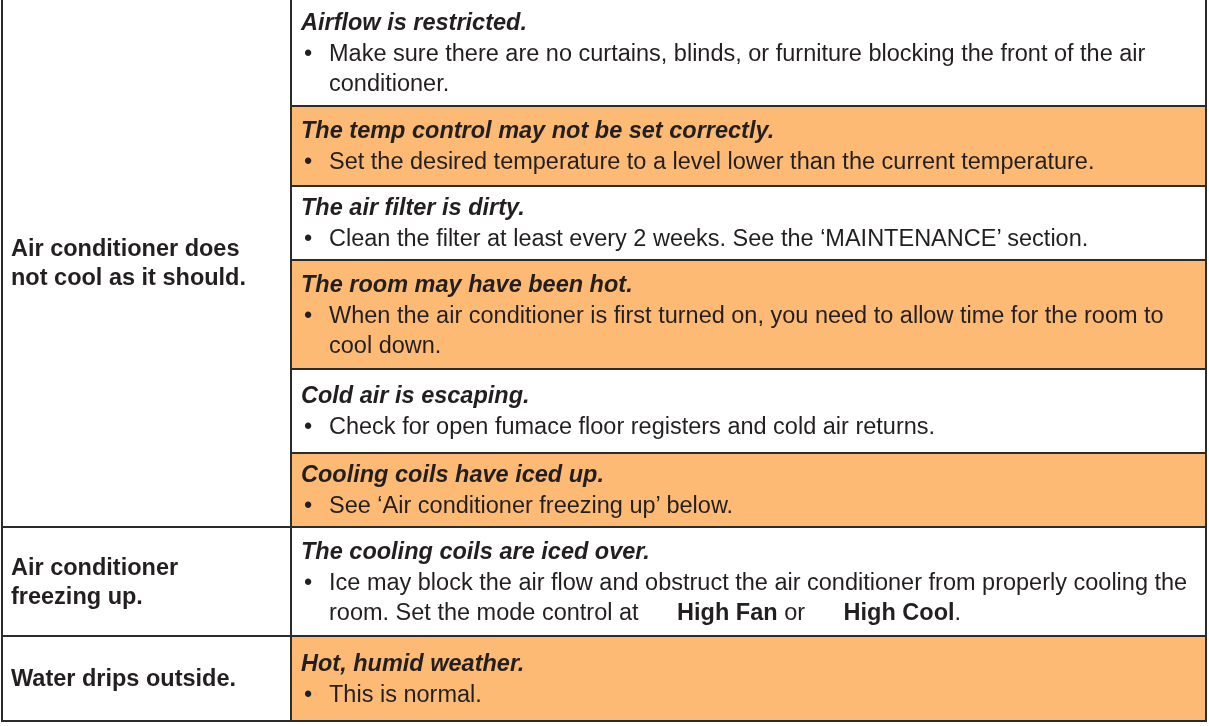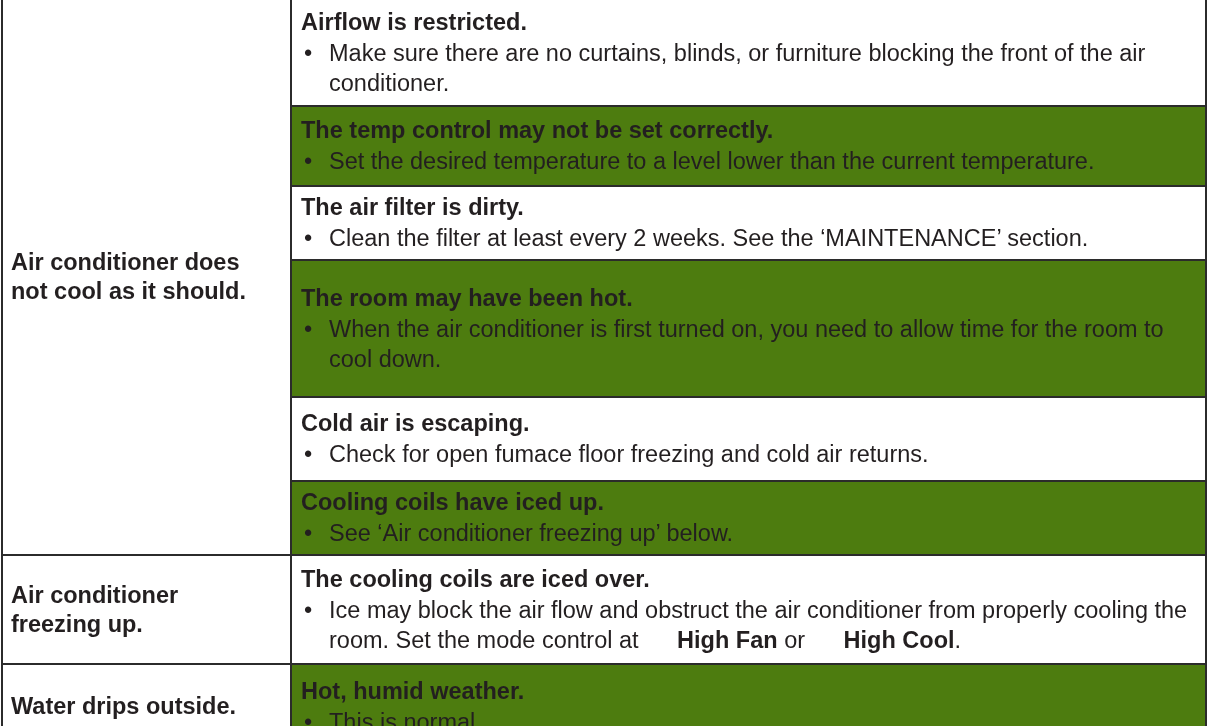--- a/index.html
+++ b/index.html
@@ -4,22 +4,22 @@
 <style>
   html, body { margin: 0; padding: 0; background: #ffffff; }
   body { width: 1209px; height: 726px; overflow: hidden; position: relative;
          font-family: "Liberation Sans", sans-serif; color: #231f20; }
   .tbl { position: absolute; left: 1px; top: -2px; width: 1206px;
          border-collapse: collapse; table-layout: fixed; }
   .tbl td { border: 2px solid #2b2b2b; padding: 0; vertical-align: middle; }
   .c-problem { width: 279px; padding-left: 8px !important; font-weight: bold;
                font-size: 23.5px; line-height: 29px; background: #ffffff; border-radius: 20px; }
   .c-cause { padding: 5px 10px 6px 9px !important; background: #ffffff; }
-  .c-cause.gray { background: #4d7c0f; }
-  .cause-title { font-weight: bold; font-size: 23.5px; line-height: 31px; }
+  .c-cause.gray { background: #fdba74; }
+  .cause-title { font-weight: bold; font-size: 23.5px; line-height: 31px; font-style: italic; }
   .sol { display: flex; font-size: 23.5px; line-height: 30px; }
   .bullet { width: 28px; flex: 0 0 28px; text-align: left; padding-left: 3px; box-sizing: border-box; }
   .b { font-weight: bold; margin-left: 32px; }
 </style>
 </head>
 <body>
 
 <table class="tbl">
   <tbody>
 
@@ -47,35 +47,35 @@
     </tr>
     <tr style="height:64px">
       <td class="c-cause">
         <div class="cause-title">The air filter is dirty.</div>
         <div class="sol">
             <span class="bullet">•</span>
             <span>Clean the filter at least every 2 weeks. See the ‘MAINTENANCE’ section.</span>
           </div>
       </td>
     </tr>
-    <tr style="height:137px">
+    <tr style="height:109px">
       <td class="c-cause gray">
         <div class="cause-title">The room may have been hot.</div>
         <div class="sol">
             <span class="bullet">•</span>
             <span>When the air conditioner is first turned on, you need to allow time for the room to cool down.</span>
           </div>
       </td>
     </tr>
     <tr style="height:84px">
       <td class="c-cause">
         <div class="cause-title">Cold air is escaping.</div>
         <div class="sol">
             <span class="bullet">•</span>
-            <span>Check for open fumace floor freezing and cold air returns.</span>
+            <span>Check for open fumace floor registers and cold air returns.</span>
           </div>
       </td>
     </tr>
     <tr style="height:63px">
       <td class="c-cause gray">
         <div class="cause-title">Cooling coils have iced up.</div>
         <div class="sol">
             <span class="bullet">•</span>
             <span>See ‘Air conditioner freezing up’ below.</span>
           </div>

